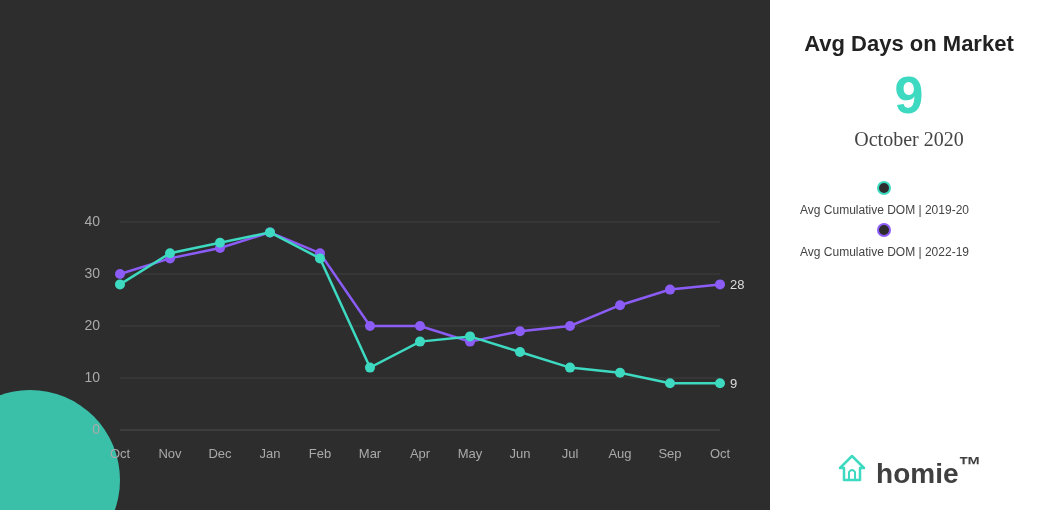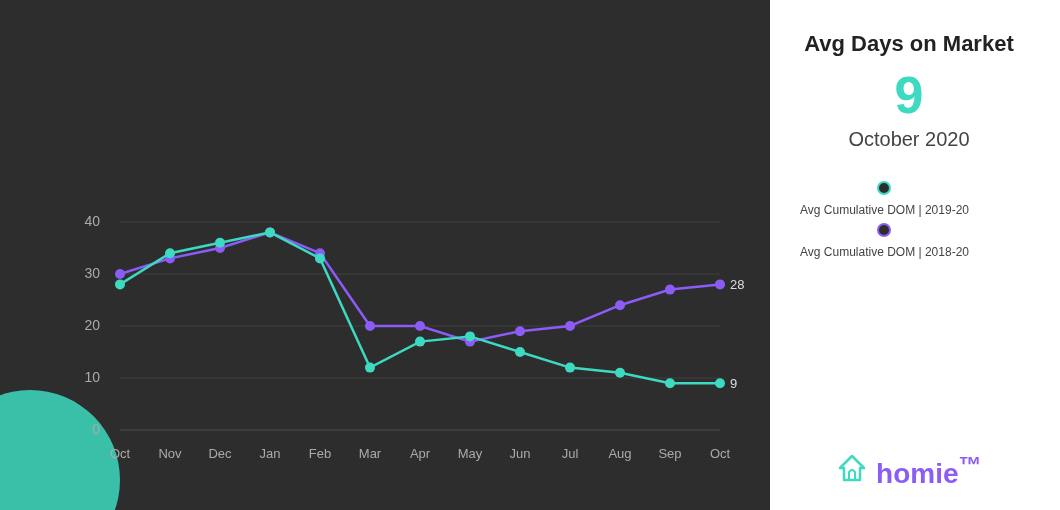--- a/index.html
+++ b/index.html
@@ -40,20 +40,21 @@
       font-size: 52px;
       font-weight: 700;
       color: #3dd9c0;
       line-height: 1.1;
       margin-bottom: 4px;
     }
     .right-panel .date-label {
       font-size: 20px;
       color: #444;
       margin-bottom: 30px;
+      font-family: Liberation Serif, serif;
     }
     .legend {
       display: flex;
       flex-direction: column;
       gap: 6px;
       margin-bottom: 30px;
       align-self: flex-start;
       margin-left: 10px;
     }
     .legend-item {
@@ -86,21 +87,21 @@
       gap: 8px;
     }
     .homie-logo .logo-icon {
       color: #3dd9c0;
       font-size: 28px;
       line-height: 1;
     }
     .homie-logo .logo-text {
       font-size: 28px;
       font-weight: 600;
-      color: #8b5cf6;
+      color: #404040;
     }
     svg.chart-svg {
       position: absolute;
       top: 0;
       left: 0;
       width: 100%;
       height: 100%;
     }
     
     .teal-circle {
@@ -191,21 +192,21 @@
   <div class="big-number">9</div>
   <div class="date-label">October 2020</div>
 
   <div class="legend">
     <div class="legend-item">
       <div class="legend-dot teal"></div>
       <span>Avg Cumulative DOM | 2019-20</span>
     </div>
     <div class="legend-item">
       <div class="legend-dot purple"></div>
-      <span>Avg Cumulative DOM | 2018-20</span>
+      <span>Avg Cumulative DOM | 2022-19</span>
     </div>
   </div>
 
   <div class="homie-logo">
     <span class="logo-icon">
       <svg width="32" height="32" viewBox="0 0 32 32" fill="none">
 
         <path d="M16 4 L28 16 L24 16 L24 28 L8 28 L8 16 L4 16 Z" fill="none" stroke="#3dd9c0" stroke-width="2.5" stroke-linejoin="round"></path>
 
         <path d="M13 28 L13 20 Q16 16 19 20 L19 28" fill="none" stroke="#3dd9c0" stroke-width="2"></path>

